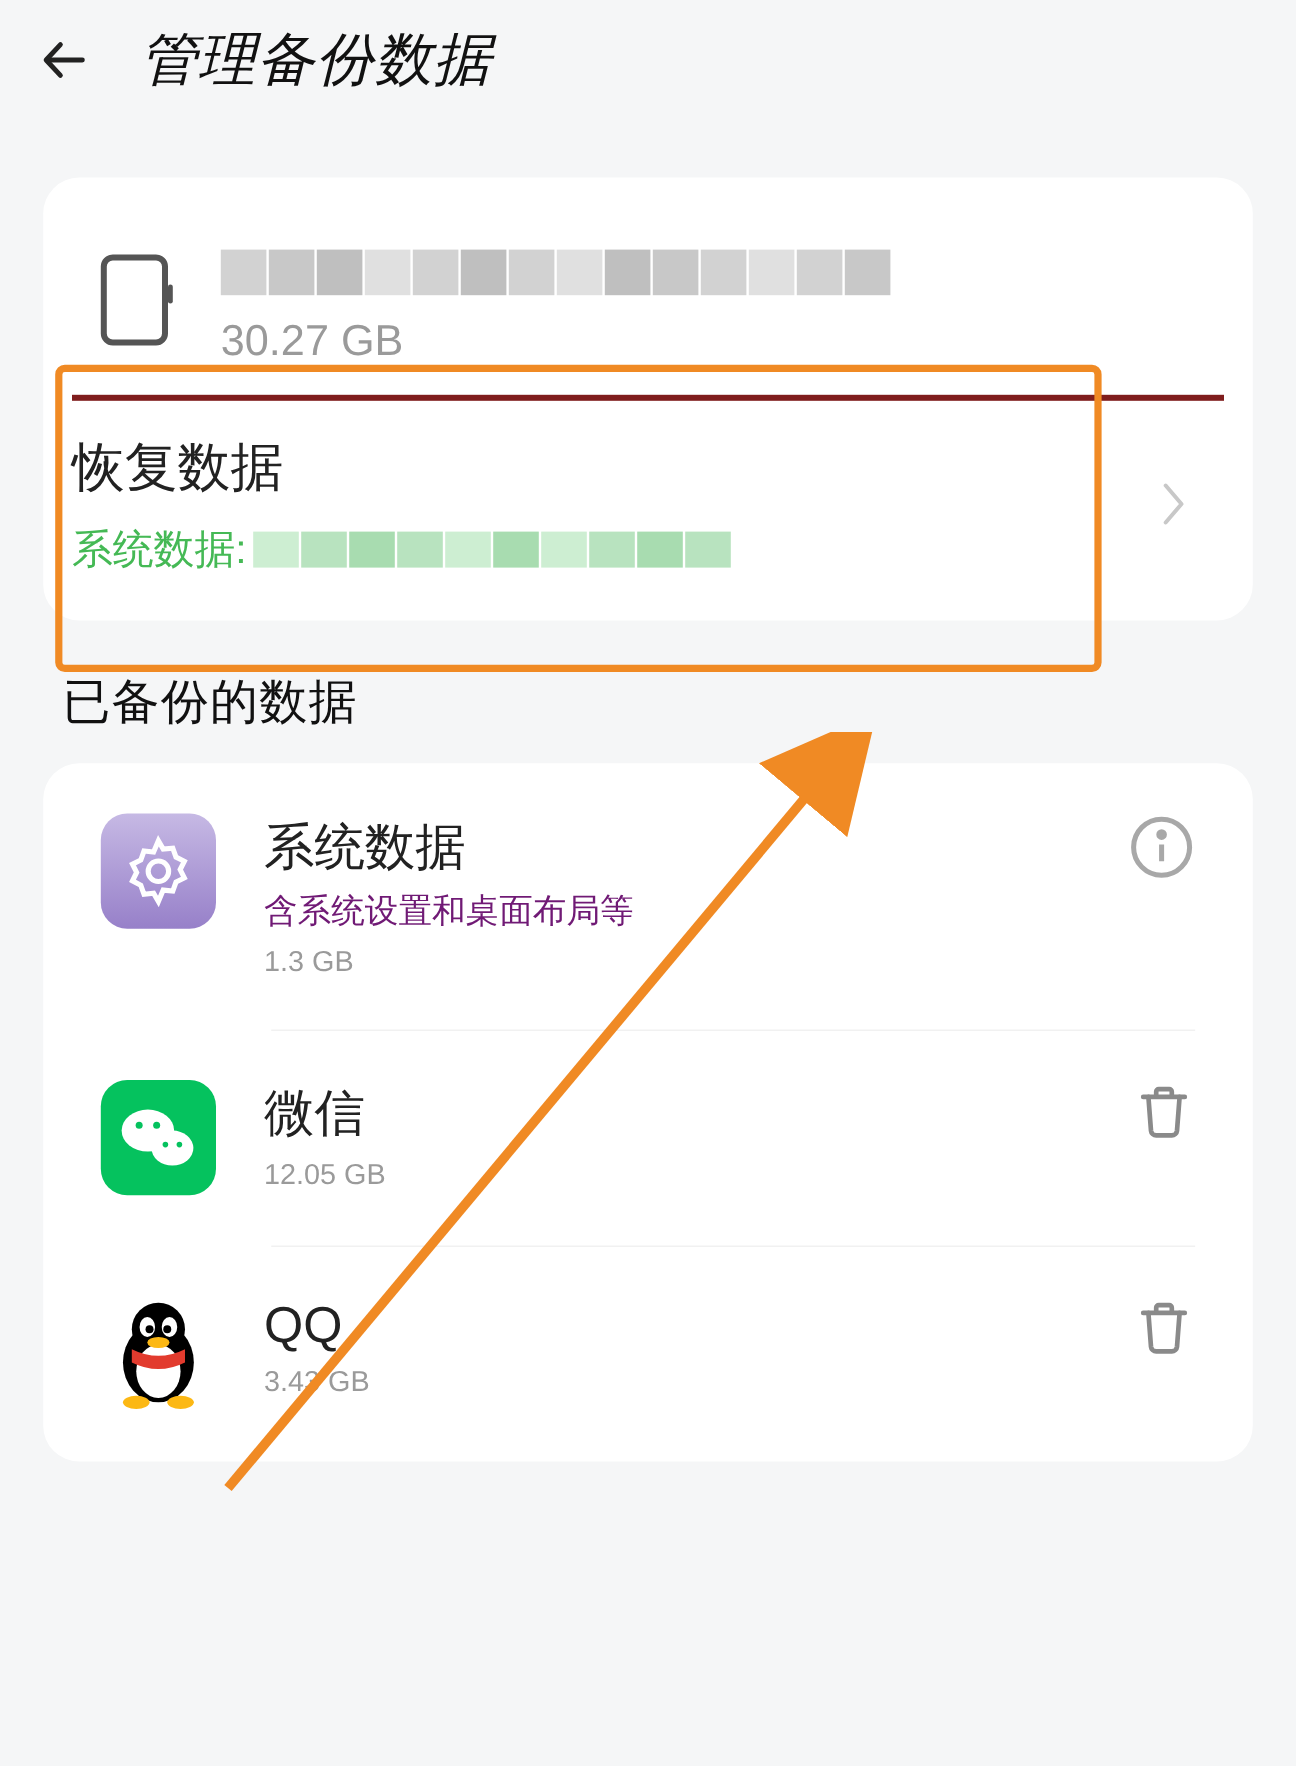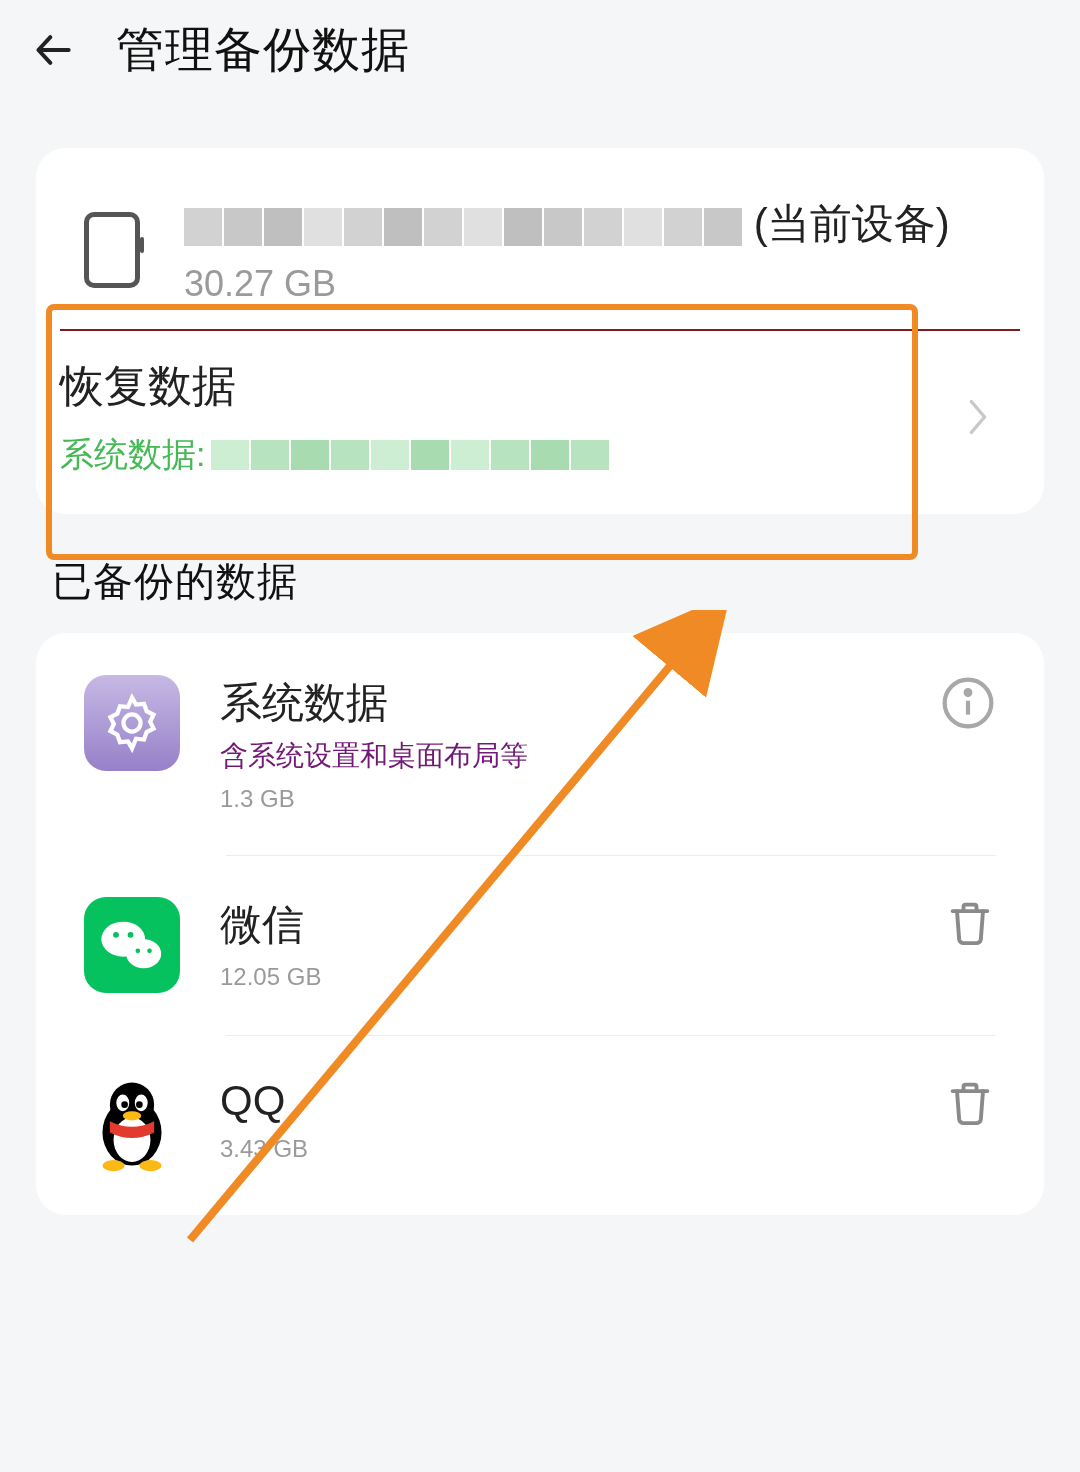--- a/index.html
+++ b/index.html
@@ -9,20 +9,21 @@
       background: #f5f6f7;
       font-family: -apple-system, "PingFang SC", "Microsoft YaHei", sans-serif;
       position: relative;
       overflow: hidden;
     }
     .header {
       display: flex;
       align-items: center;
       padding: 18px 30px;
       gap: 38px;
+      font-style: italic;
     }
     .back-arrow {
       width: 48px;
       height: 48px;
       display: flex;
       align-items: center;
       justify-content: center;
     }
     .back-arrow svg { width: 44px; height: 44px; }
     .page-title {
@@ -80,21 +81,21 @@
     .redacted-line span:nth-child(odd){ background: #d2d2d2; }
     .redacted-line span:nth-child(3n){ background: #bfbfbf; }
     .redacted-line span:nth-child(4n){ background: #e0e0e0; }
     .device-suffix { font-size: 42px; color: #222; }
     .device-size {
       font-size: 36px;
       color: #9a9a9a;
       margin-top: 10px;
     }
     .restore-row {
-      border-top: 2px solid #7f1d1d;
+      border-top: 5px solid #7f1d1d;
       margin-left: 24px;
       margin-right: 24px;
       padding: 26px 28px 36px 0;
       position: relative;
       display: flex;
       align-items: center;
     }
     .restore-left { flex: 1; }
     .restore-title {
       font-size: 44px;
@@ -228,21 +229,21 @@
             <span></span>
             <span></span>
             <span></span>
             <span></span>
             <span></span>
             <span></span>
             <span></span>
             <span></span>
             <span></span>
             <span></span>
-        </span><span class="device-suffix"> (当前设备)</span>
+        </span>
       </div>
       <div class="device-size">30.27 GB</div>
     </div>
   </div>
   <div class="restore-row">
     <div class="restore-left">
       <div class="restore-title">恢复数据</div>
       <div class="restore-sub">
         <span>系统数据: </span>
         <span class="redacted-green">

